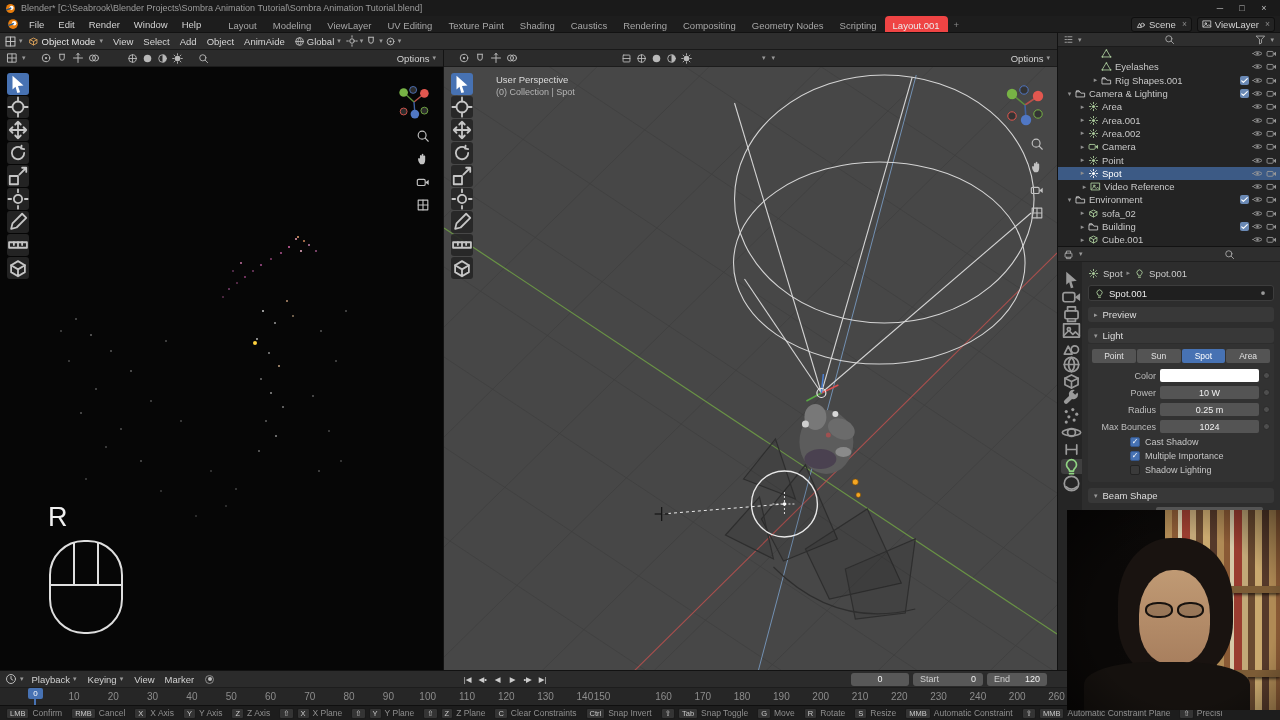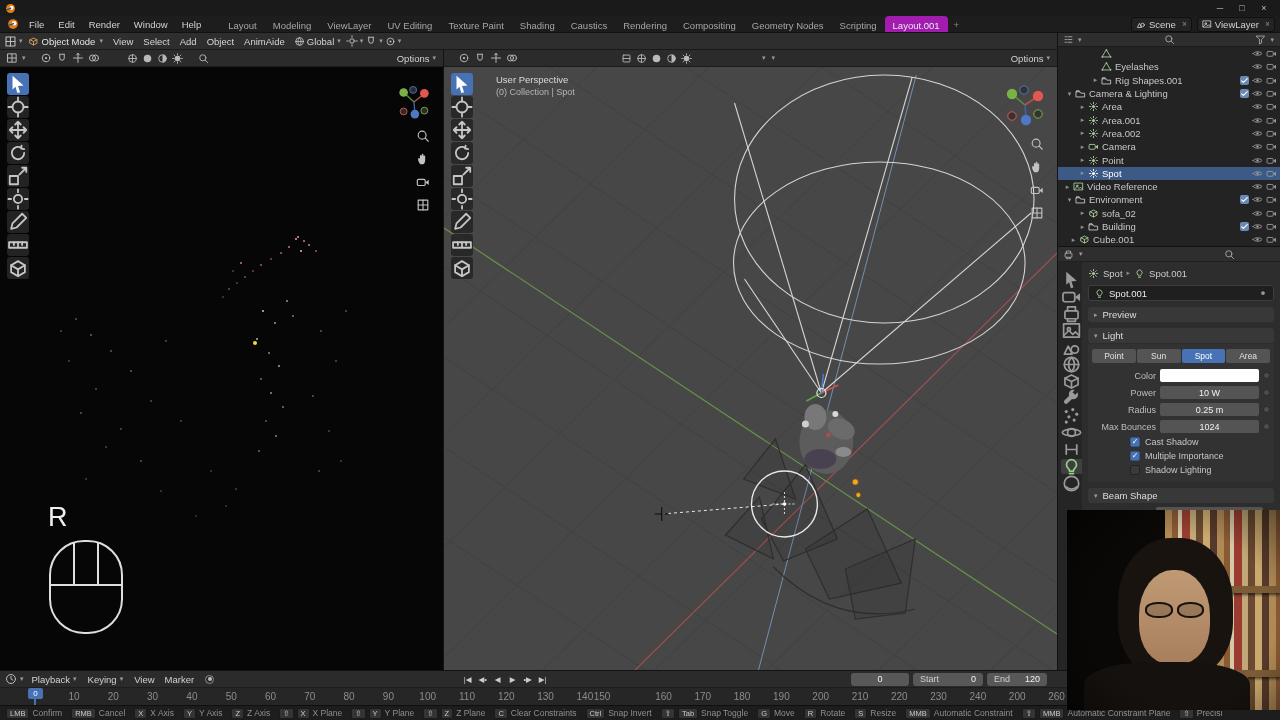--- a/index.html
+++ b/index.html
@@ -16,21 +16,21 @@
   .title-text{margin-left:5px;white-space:nowrap}
   .win-controls{margin-left:auto;display:flex}
   .win-controls span{width:22px;text-align:center;color:#bdbdbd;font-size:9px}
 
   
   .topbar{position:absolute;top:16px;left:0;width:1280px;height:17px;background:#1d1d1d;
           display:flex;align-items:center;border-bottom:1px solid #121212;padding-left:4px}
   .menu-item{padding:0 7px;color:#d2d2d2}
   #ws-tabs{display:flex;margin-left:12px;height:100%;align-items:stretch}
   .ws-tab{padding:2px 8px 0;color:#a6a6a6;border-radius:4px 4px 0 0;display:flex;align-items:center}
-  .ws-tab.active{background:#a21caf;color:#ececec}
+  .ws-tab.active{background:#ef4444;color:#ececec}
   .ws-tab.add{color:#8a8a8a;padding:0 6px}
   .top-right{margin-left:auto;display:flex;align-items:center;gap:5px;padding-right:5px}
   .chip-widget{display:flex;align-items:center;gap:3px;background:#232323;border:1px solid #0f0f0f;
                border-radius:3px;padding:1px 4px;color:#d2d2d2}
   .chip-x{color:#8d8d8d;padding-left:3px;font-size:8.5px}
 
   
   .toolheader{position:absolute;top:33px;left:0;width:1057px;height:17px;background:#2e2e2e;
               display:flex;align-items:center;border-bottom:1px solid #191919}
   .th-left{display:flex;align-items:center;width:443px;flex:none;padding:0 4px;gap:1px}
@@ -161,20 +161,21 @@
 <div id="app">
 
   <div class="titlebar">
     <span class="ic" style="width:11px;height:11px">
       <svg viewBox="0 0 16 16">
           <circle cx="8" cy="8" r="6.5" fill="#e87d0d"></circle>
           <circle cx="9.5" cy="7" r="3" fill="#fff"></circle>
           <path d="M2 10c2-1 5-1 7-3" stroke="#265787" stroke-width="2" fill="none"></path>
         </svg>
     </span>
+    <span class="title-text">Blender* [C:\Seabrook\Blender Projects\Sombra Animation Tutorial\Sombra Animation Tutorial.blend]</span>
     <div class="win-controls" id="win-controls">
         <span>─</span>
         <span>□</span>
         <span>×</span>
       </div>
   </div>
 
   <div class="topbar">
     <span class="ic" style="width:12px;height:12px;margin:0 3px">
       <svg viewBox="0 0 16 16">
@@ -561,21 +562,21 @@
               </svg>
             </span>
             <span class="ic" style="width:11px;height:11px;">
               <svg viewBox="0 0 16 16" fill="none" stroke="currentColor" stroke-width="1.3" stroke-linecap="round" stroke-linejoin="round">
                 <rect x="1.5" y="5" width="9" height="7" rx="1.5"></rect>
                 <path d="M10.5 8.5L14.5 5.5v6l-4-3z" fill="currentColor" stroke="none"></path>
               </svg>
             </span>
           </span>
         </div>
-        <div class="out-row" style="padding-left:4px">
+        <div class="out-row" style="padding-left:21px">
           <span class="out-arrow">▸</span>
           <span class="ic" style="width:11px;height:11px;color:#a9c99a">
             <svg viewBox="0 0 16 16" fill="none" stroke="currentColor" stroke-width="1.3" stroke-linecap="round" stroke-linejoin="round">
               <rect x="2" y="3" width="12" height="10"></rect>
               <circle cx="6" cy="7" r="1.2"></circle>
               <path d="M2 12l4-4 3 3 2-2 3 3"></path>
             </svg>
           </span>
           <span class="out-label">Video Reference</span>
           <span class="out-right">
@@ -668,21 +669,21 @@
               </svg>
             </span>
             <span class="ic" style="width:11px;height:11px;">
               <svg viewBox="0 0 16 16" fill="none" stroke="currentColor" stroke-width="1.3" stroke-linecap="round" stroke-linejoin="round">
                 <rect x="1.5" y="5" width="9" height="7" rx="1.5"></rect>
                 <path d="M10.5 8.5L14.5 5.5v6l-4-3z" fill="currentColor" stroke="none"></path>
               </svg>
             </span>
           </span>
         </div>
-        <div class="out-row" style="padding-left:10px">
+        <div class="out-row" style="padding-left:19px">
           <span class="out-arrow">▸</span>
           <span class="ic" style="width:11px;height:11px;color:#a9c99a">
             <svg viewBox="0 0 16 16" fill="none" stroke="currentColor" stroke-width="1.3" stroke-linecap="round" stroke-linejoin="round">
               <path d="M3 5.5L8 3l5 2.5v5L8 13l-5-2.5z"></path>
               <path d="M3 5.5L8 8l5-2.5M8 8v5"></path>
             </svg>
           </span>
           <span class="out-label">Cube.001</span>
           <span class="out-right">
             <span class="ic" style="width:11px;height:11px;">

